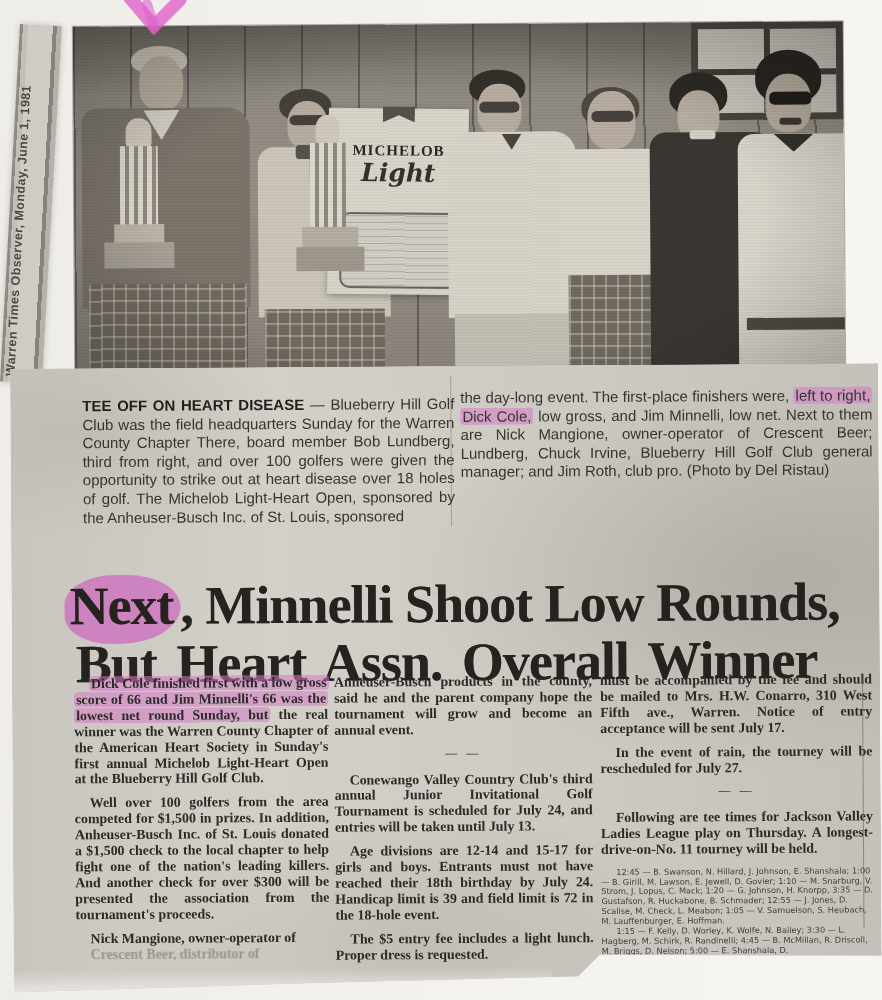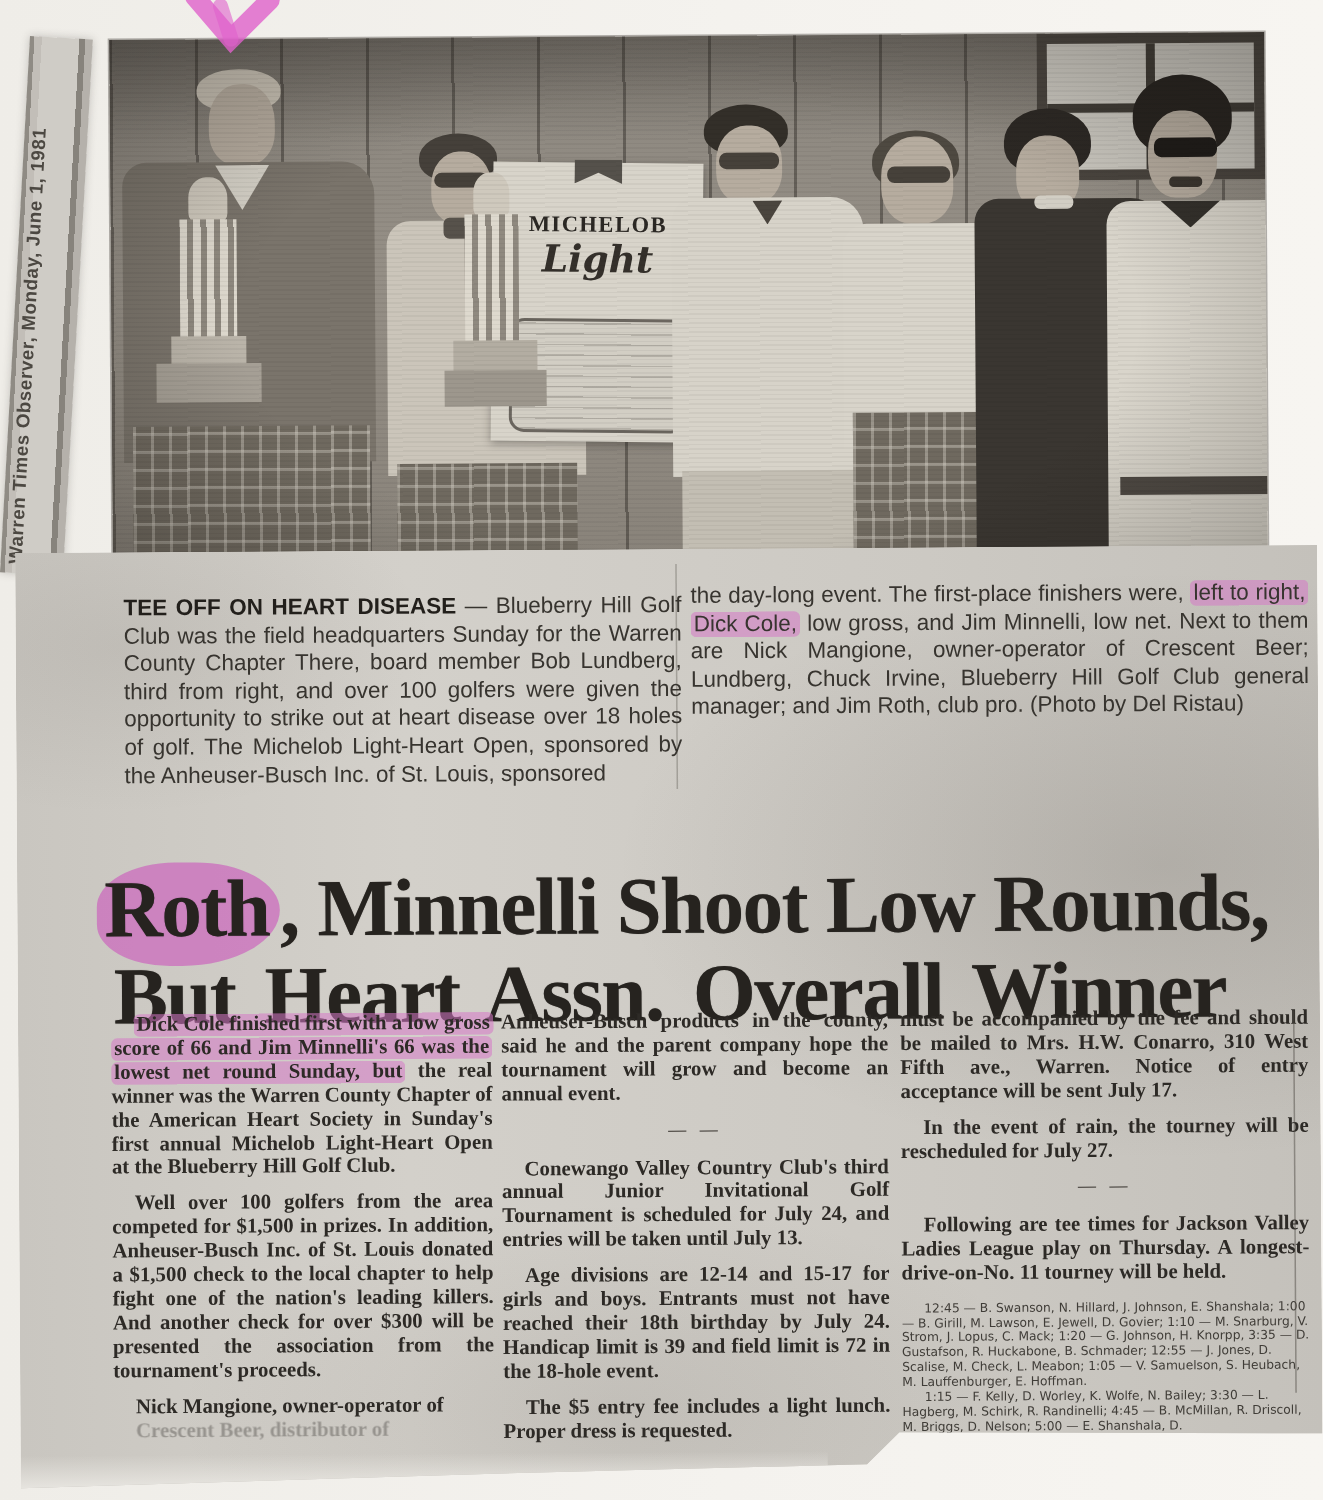--- a/index.html
+++ b/index.html
@@ -189,21 +189,21 @@
   </div>
 
   <div class="newsprint">
 
     <div class="cap-rule"></div>
 
     <p class="cap cap1"><span class="cap-lead">TEE OFF ON HEART DISEASE</span><span> — Blueberry Hill Golf Club was the field headquarters Sunday for the Warren County Chapter There, board member Bob Lundberg, third from right, and over 100 golfers were given the opportunity to strike out at heart disease over 18 holes of golf. The Michelob Light-Heart Open, sponsored by the Anheuser-Busch Inc. of St. Louis, sponsored</span></p>
 
     <p class="cap cap2"><span>the day-long event. The first-place finishers were, </span><span class="hl">left to right, Dick Cole,</span><span> low gross, and Jim Minnelli, low net. Next to them are Nick Mangione, owner-operator of Crescent Beer; Lundberg, Chuck Irvine, Blueberry Hill Golf Club general manager; and Jim Roth, club pro. (Photo by Del Ristau)</span></p>
 
-    <h1 class="headline"><span class="l1"><span class="hl-blob">Roth</span><span>, Minnelli Shoot Low Rounds,</span></span><span class="l2">But Heart Assn. Overall Winner</span></h1>
+    <h1 class="headline"><span class="l1"><span class="hl-blob">Next</span><span>, Minnelli Shoot Low Rounds,</span></span><span class="l2">But Heart Assn. Overall Winner</span></h1>
 
     <div class="bcol c1">
       <p><span class="hl">Dick Cole finished first with a low gross score of 66 and Jim Minnelli's 66 was the lowest net round Sunday, but</span><span> the real winner was the Warren County Chapter of the American Heart Society in Sunday's first annual Michelob Light-Heart Open at the Blueberry Hill Golf Club.</span></p>
       <p>Well over 100 golfers from the area competed for $1,500 in prizes. In addition, Anheuser-Busch Inc. of St. Louis donated a $1,500 check to the local chapter to help fight one of the nation's leading killers. And another check for over $300 will be presented the association from the tournament's proceeds.</p>
       <p><span>Nick Mangione, owner-operator of</span><span class="faded">Crescent Beer, distributor of</span></p>
     </div>
 
     <div class="bcol c2">
       <p class="noind">Anheuser-Busch products in the county, said he and the parent company hope the tournament will grow and become an annual event.</p>
       <p class="div-dash">— —</p>

